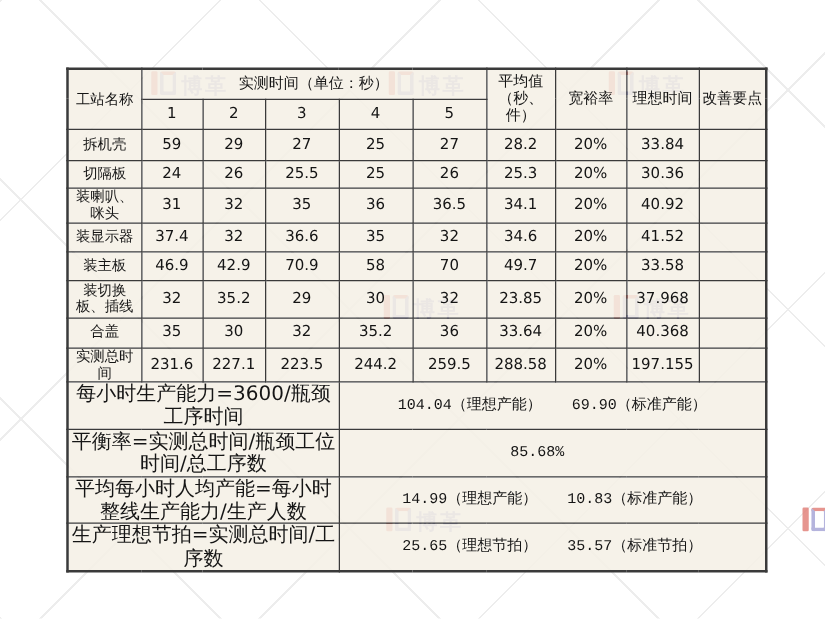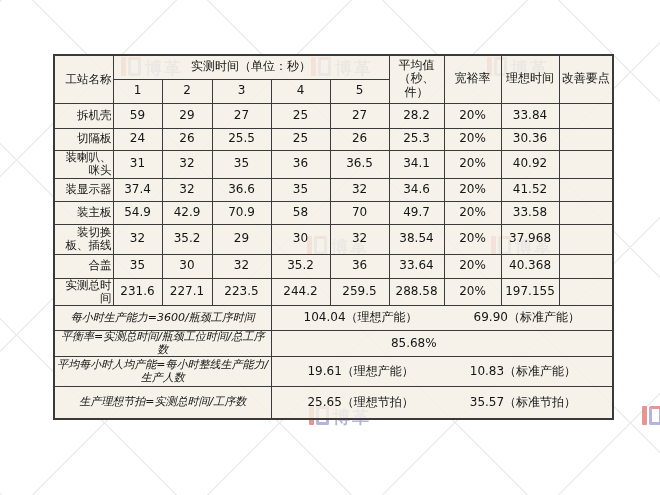--- a/index.html
+++ b/index.html
@@ -21,23 +21,23 @@
     position:absolute; left:53px; top:54px; width:559px; z-index:2;
     border-collapse:collapse; table-layout:fixed;
     border:2px solid #3a3a3a;
     font-size:12px; color:#151515; text-align:center;
   }
   table.tstudy th, table.tstudy td {
     border:1px solid #3a3a3a; font-weight:normal; padding:0 1px;
     background:rgba(245,240,229,0.85); line-height:1.15; vertical-align:middle;
     overflow:hidden;
   }
-  .col-station { font-size:11.5px;text-align:right; }
-  .sum-label { font-size:11px;font-style:italic; }
-  .sum-value span { display:inline-block; margin:0 28px; }
+  .col-station { font-size:11.5px; }
+  .sum-label { font-size:16px; }
+  .sum-value span { display:inline-block; margin:0 12px;font-family:Liberation Mono, monospace; }
 </style>
 </head>
 <body>
 
 <div class="page">
 
   <div class="wm-logo" style="left:105px;top:57px">
       <span class="wm-bar"></span>
       <span class="wm-g"></span>
       <span class="wm-text">博革</span>
@@ -154,38 +154,38 @@
         <td>36.6</td>
         <td>35</td>
         <td>32</td>
         <td>34.6</td>
         <td>20%</td>
         <td>41.52</td>
         <td></td>
       </tr>
       <tr style="height:23px">
         <td class="col-station">装主板</td>
-        <td>54.9</td>
+        <td>46.9</td>
         <td>42.9</td>
         <td>70.9</td>
         <td>58</td>
         <td>70</td>
         <td>49.7</td>
         <td>20%</td>
         <td>33.58</td>
         <td></td>
       </tr>
       <tr style="height:30px">
         <td class="col-station">装切换板、插线</td>
         <td>32</td>
         <td>35.2</td>
         <td>29</td>
         <td>30</td>
         <td>32</td>
-        <td>38.54</td>
+        <td>23.85</td>
         <td>20%</td>
         <td>37.968</td>
         <td></td>
       </tr>
       <tr style="height:24px">
         <td class="col-station">合盖</td>
         <td>35</td>
         <td>30</td>
         <td>32</td>
         <td>35.2</td>
@@ -216,21 +216,21 @@
       </tr>
       <tr style="height:23px">
         <td colspan="4" class="sum-label">平衡率=实测总时间/瓶颈工位时间/总工序数</td>
         <td colspan="6" class="sum-value">
           <span>85.68%</span><span></span>
         </td>
       </tr>
       <tr style="height:30px">
         <td colspan="4" class="sum-label">平均每小时人均产能=每小时整线生产能力/生产人数</td>
         <td colspan="6" class="sum-value">
-          <span>19.61（理想产能）</span><span>10.83（标准产能）</span>
+          <span>14.99（理想产能）</span><span>10.83（标准产能）</span>
         </td>
       </tr>
       <tr style="height:32px">
         <td colspan="4" class="sum-label">生产理想节拍=实测总时间/工序数</td>
         <td colspan="6" class="sum-value">
           <span>25.65（理想节拍）</span><span>35.57（标准节拍）</span>
         </td>
       </tr>
     </tbody>
   </table>

